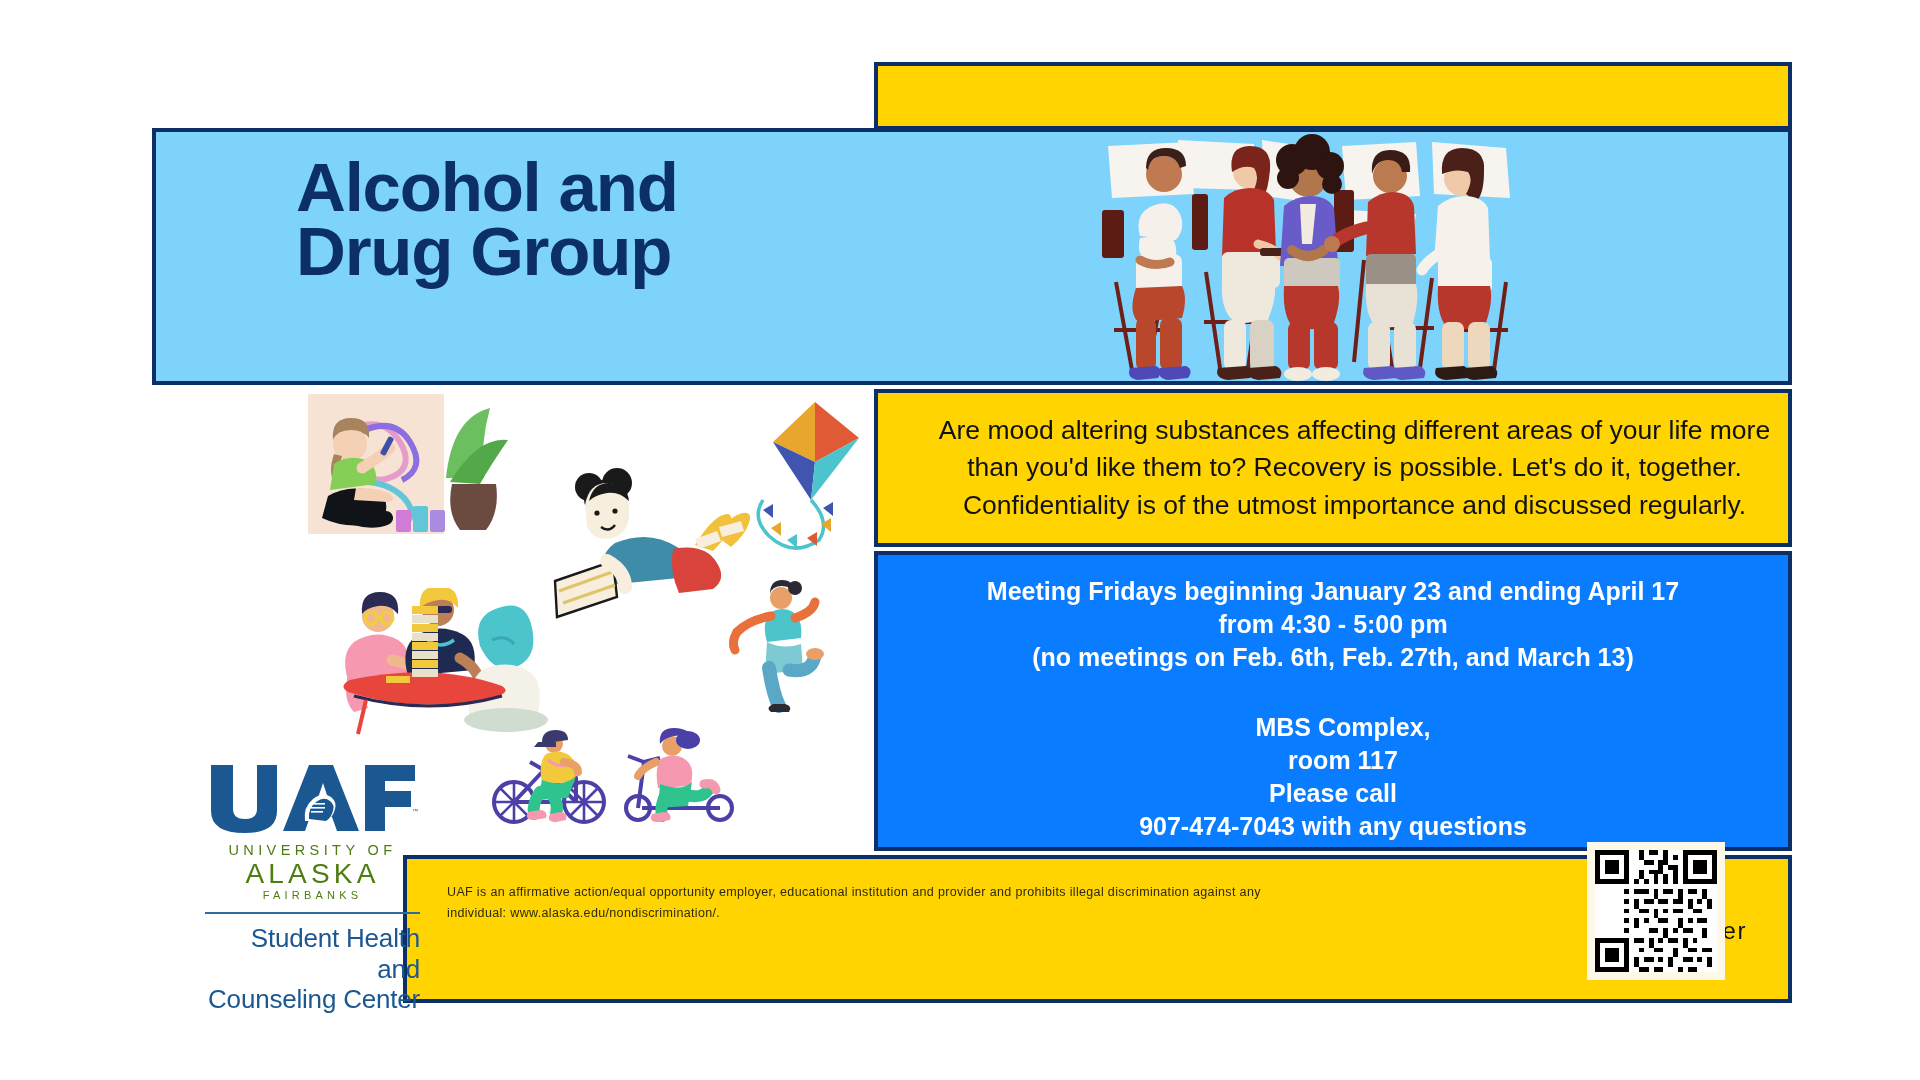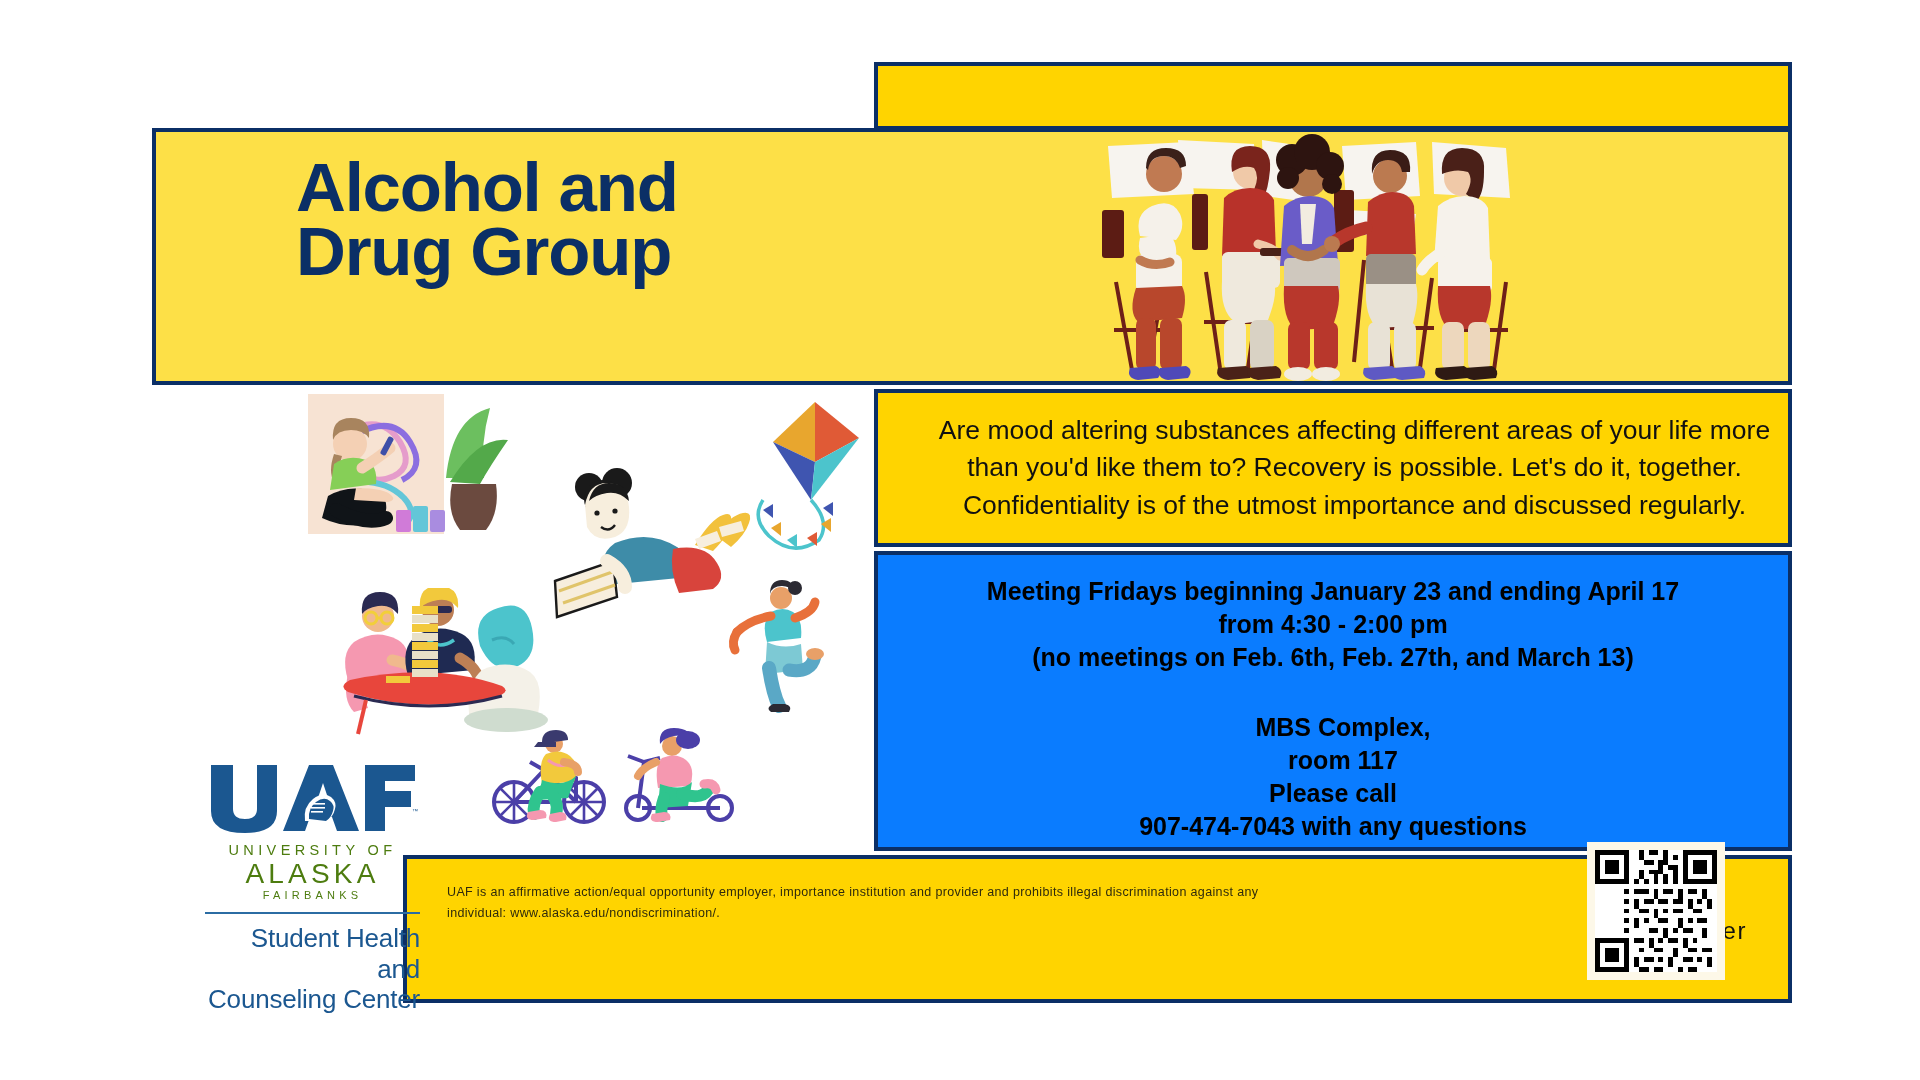--- a/index.html
+++ b/index.html
@@ -14,21 +14,21 @@
 
   
   .top-yellow{
     position:absolute;left:874px;top:62px;width:918px;height:68px;
     background:#FFD400;border:4px solid #0b2f66;box-sizing:border-box;
   }
 
   
   .header-band{
     position:absolute;left:152px;top:128px;width:1640px;height:257px;
-    background:#fde047;border:4px solid #0b2f66;box-sizing:border-box;
+    background:#7dd3fc;border:4px solid #0b2f66;box-sizing:border-box;
   }
   .title-wrap{position:absolute;left:140px;top:24px;width:690px;}
   .title{
     color:#0b2f66;font-weight:bold;font-size:69px;line-height:0.93;
     letter-spacing:-1.2px;
   }
   .title .l2{display:block;}
   .subtitle{
     margin-top:14px;text-align:center;color:#0b2f66;font-weight:bold;
     font-size:24px;letter-spacing:-0.2px;padding-left:60px;
@@ -45,21 +45,21 @@
   }
   .para-text{
     color:#111111;font-size:26.5px;line-height:1.42;text-align:center;
     padding:0 14px;
   }
 
   
   .details-block{
     position:absolute;left:874px;top:551px;width:918px;height:300px;
     background:#0a7cff;border:4px solid #0b2f66;box-sizing:border-box;
-    color:#000000;text-align:center;
+    color:#ffffff;text-align:center;
   }
   .details-block .d1{margin-top:20px;font-weight:bold;font-size:25px;line-height:1.32;}
   .details-block .d2{margin-top:37px;font-weight:bold;font-size:25px;line-height:1.32;padding-left:20px;}
   .details-block .d3{font-weight:bold;font-size:25px;line-height:1.32;}
 
   
   .bottom-yellow{
     position:absolute;left:403px;top:855px;width:1389px;height:148px;
     background:#FFD400;border:4px solid #0b2f66;box-sizing:border-box;
   }
@@ -218,35 +218,35 @@
     </svg>
   </div>
 
   <div class="para-block">
     <div class="para-text">Are mood altering substances affecting different areas of your life more than you'd like them to?  Recovery is possible.  Let's do it, together. Confidentiality is of the utmost importance and discussed regularly.</div>
   </div>
 
   <div class="details-block">
     <div class="d1">
       <div>Meeting  Fridays beginning January 23 and ending April 17</div>
-      <div>from 4:30 - 2:00 pm</div>
+      <div>from 4:30 - 5:00 pm</div>
       <div>(no meetings on Feb. 6th, Feb. 27th, and  March 13)</div>
     </div>
     <div class="d2">
       <div>MBS Complex,</div>
       <div>room 117</div>
     </div>
     <div class="d3">
       <div>Please call</div>
       <div>907-474-7043 with any questions</div>
     </div>
   </div>
 
   <div class="bottom-yellow">
-    <div class="disclaimer">UAF is an affirmative action/equal opportunity employer, importance institution and provider and prohibits illegal discrimination against any individual: www.alaska.edu/nondiscrimination/.</div>
+    <div class="disclaimer">UAF is an affirmative action/equal opportunity employer, educational institution and provider and prohibits illegal discrimination against any individual: www.alaska.edu/nondiscrimination/.</div>
     <div class="register-label">Register Here:</div>
     <div class="qr">
       <svg viewBox="0 0 25 25" width="122" height="122" shape-rendering="crispEdges" aria-hidden="true">
         <rect width="25" height="25" fill="#ffffff"></rect>
         <g fill="#000000">
 
           <rect x="0" y="0" width="7" height="1"></rect>
             <rect x="0" y="6" width="7" height="1"></rect>
           <rect x="0" y="0" width="1" height="7"></rect>
             <rect x="6" y="0" width="1" height="7"></rect>

